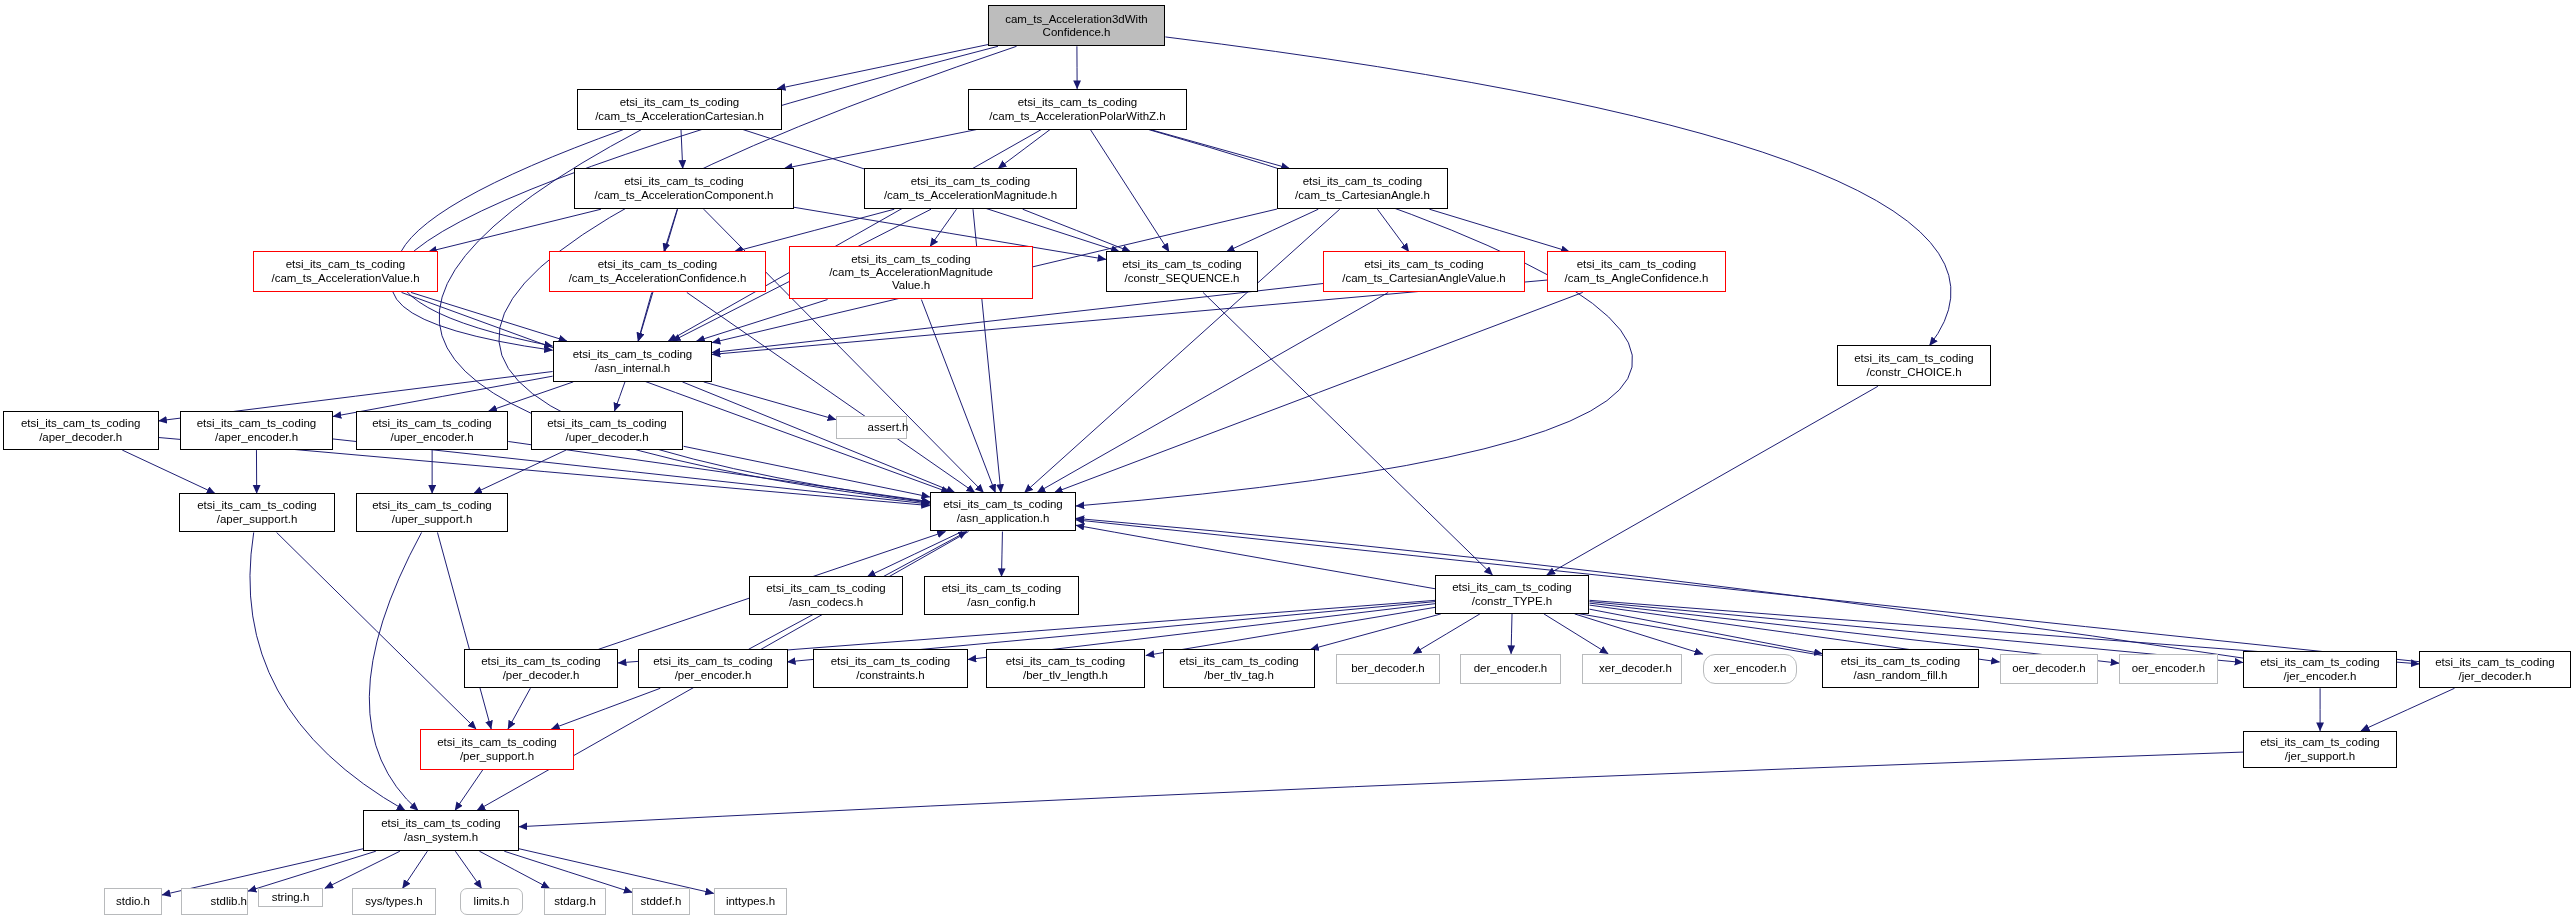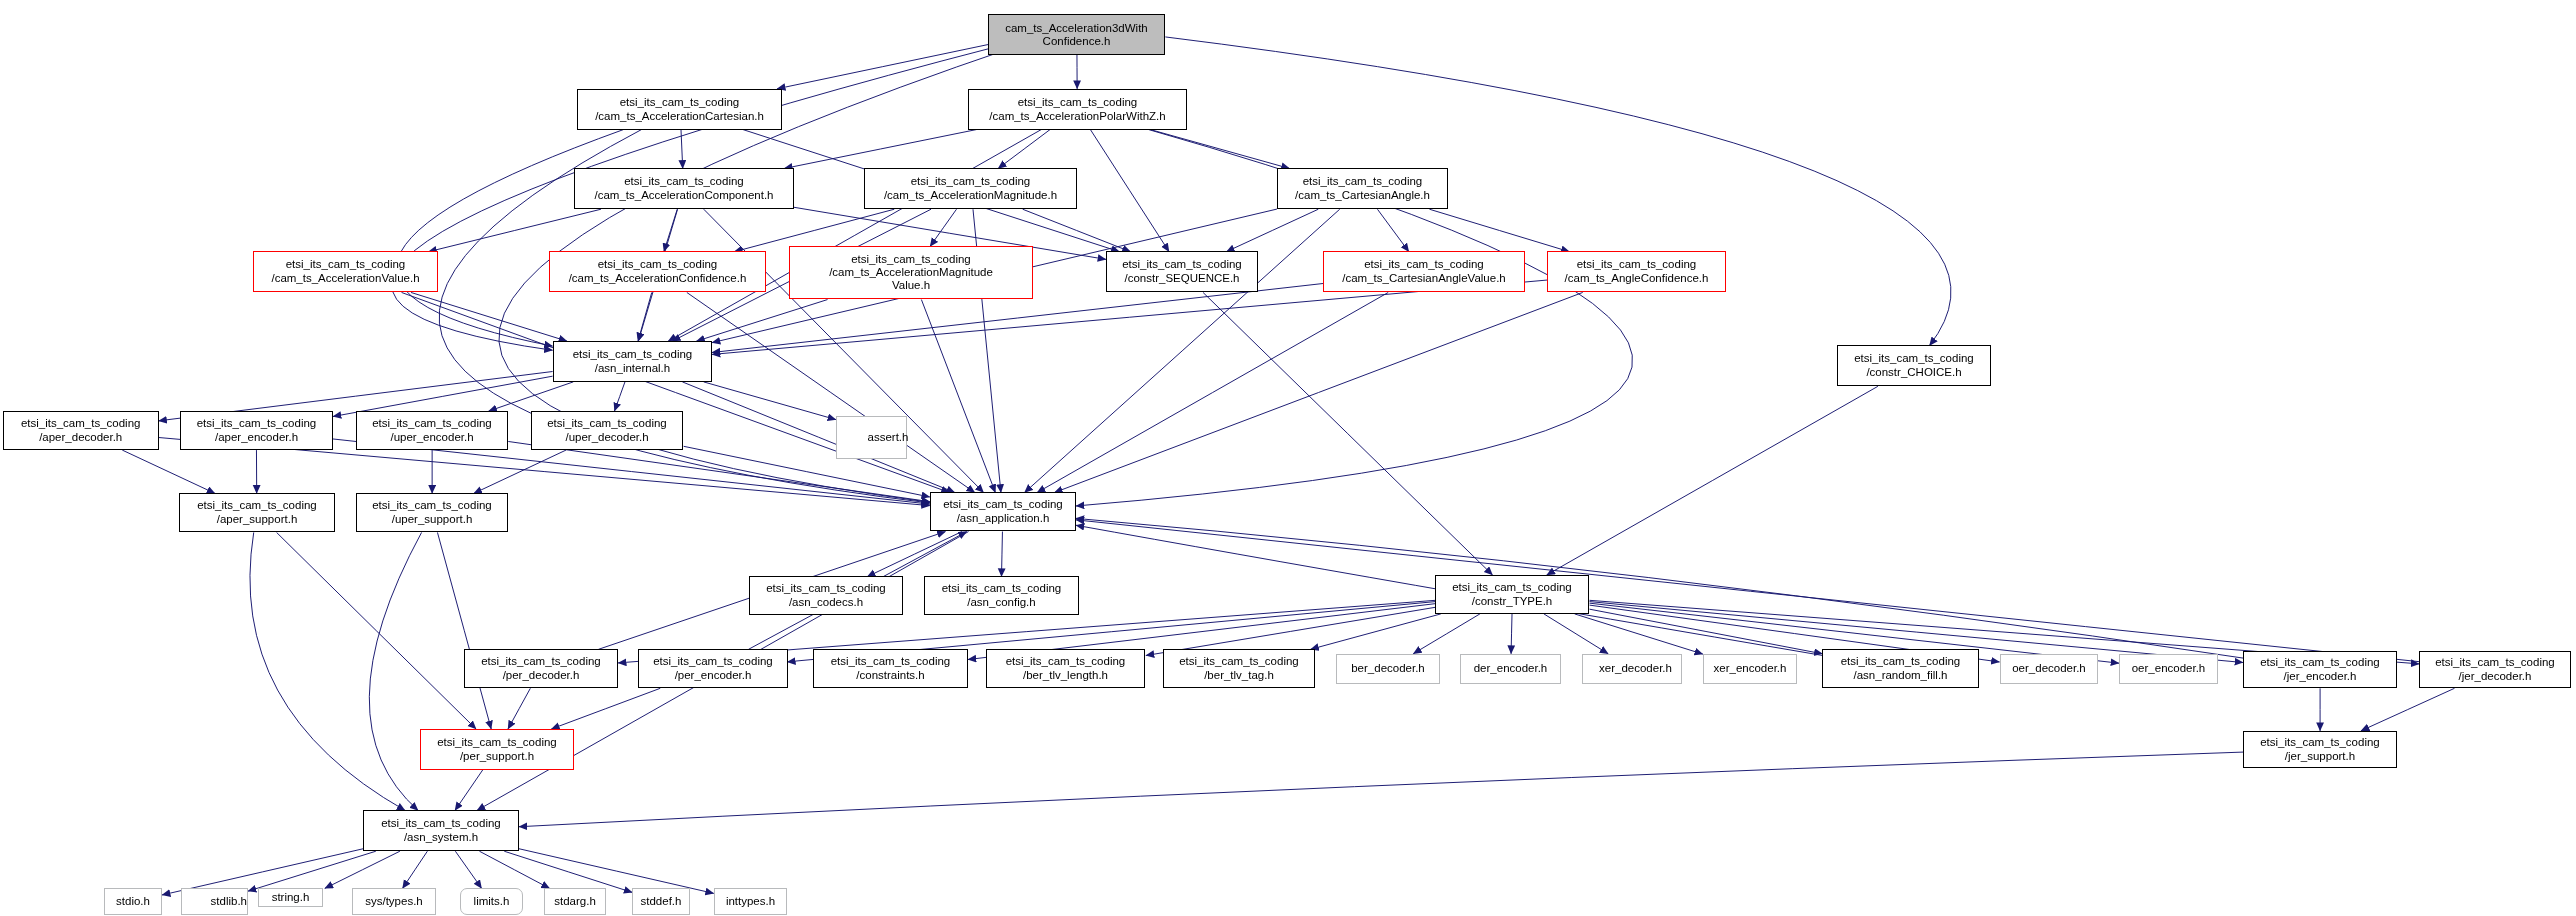--- a/index.html
+++ b/index.html
@@ -133,21 +133,21 @@
         <path d="M424.4,961 Q352.2,983.5625 280,1006.125" fill="none" stroke="#191970" stroke-width="1.1" marker-end="url(#arrowhead)"></path>
         <path d="M451.56875,961 Q409.175,982 366.78125,1003" fill="none" stroke="#191970" stroke-width="1.1" marker-end="url(#arrowhead)"></path>
         <path d="M482.61875,961 Q468.575,982 454.53125,1003" fill="none" stroke="#191970" stroke-width="1.1" marker-end="url(#arrowhead)"></path>
         <path d="M514.24375,961 Q529.075,982 543.90625,1003" fill="none" stroke="#191970" stroke-width="1.1" marker-end="url(#arrowhead)"></path>
         <path d="M541.4125,961 Q581.05,982 620.6875,1003" fill="none" stroke="#191970" stroke-width="1.1" marker-end="url(#arrowhead)"></path>
         <path d="M569.44375,961 Q641.721875,984.2686116700202 714,1007.5372233400402" fill="none" stroke="#191970" stroke-width="1.1" marker-end="url(#arrowhead)"></path>
         <path d="M586,958.1719197707737 Q696,983.3868194842407 806,1008.6017191977078" fill="none" stroke="#191970" stroke-width="1.1" marker-end="url(#arrowhead)"></path>
       </g>
   </svg>
 
-<div class="node main" style="left: 988px; top: 5.3px; width: 177px; height: 41px; margin-top: 9px;">
+<div class="node main" style="left: 988px; top: 5.3px; width: 177px; height: 41px;">
       <div class="nline">cam_ts_Acceleration3dWith</div>
       <div class="nline">Confidence.h</div>
     </div>
     <div class="node " style="left: 577px; top: 89px; width: 205px; height: 41px;">
       <div class="nline">etsi_its_cam_ts_coding</div>
       <div class="nline">/cam_ts_AccelerationCartesian.h</div>
     </div>
     <div class="node " style="left: 968px; top: 89px; width: 219px; height: 41px;">
       <div class="nline">etsi_its_cam_ts_coding</div>
       <div class="nline">/cam_ts_AccelerationPolarWithZ.h</div>
@@ -190,21 +190,21 @@
       <div class="nline">/cam_ts_AngleConfidence.h</div>
     </div>
     <div class="node bold" style="left: 1837px; top: 345px; width: 154px; height: 41px;">
       <div class="nline">etsi_its_cam_ts_coding</div>
       <div class="nline">/constr_CHOICE.h</div>
     </div>
     <div class="node bold" style="left: 553px; top: 341px; width: 159px; height: 41px;">
       <div class="nline">etsi_its_cam_ts_coding</div>
       <div class="nline">/asn_internal.h</div>
     </div>
-    <div class="node leaf" style="left: 836px; top: 416px; width: 71px; height: 43px; padding-left: 33px;">
+    <div class="node leaf" style="left: 836px; top: 416px; width: 71px; height: 23px; padding-left: 33px;">
       <div class="nline">assert.h</div>
     </div>
     <div class="node " style="left: 2.7px; top: 411px; width: 156px; height: 39px;">
       <div class="nline">etsi_its_cam_ts_coding</div>
       <div class="nline">/aper_decoder.h</div>
     </div>
     <div class="node " style="left: 180px; top: 411px; width: 153px; height: 39px;">
       <div class="nline">etsi_its_cam_ts_coding</div>
       <div class="nline">/aper_encoder.h</div>
     </div>
@@ -262,21 +262,21 @@
     </div>
     <div class="node leaf" style="left: 1336px; top: 654px; width: 104px; height: 30px;">
       <div class="nline">ber_decoder.h</div>
     </div>
     <div class="node leaf" style="left: 1460px; top: 654px; width: 101px; height: 30px;">
       <div class="nline">der_encoder.h</div>
     </div>
     <div class="node leaf" style="left: 1582px; top: 654px; width: 100px; height: 30px; padding-left: 7px;">
       <div class="nline">xer_decoder.h</div>
     </div>
-    <div class="node leaf" style="left: 1703px; top: 654px; width: 94px; height: 30px;">
+    <div class="node leaf" style="left: 1703px; top: 654px; width: 94px; height: 30px; border-radius: 12px;">
       <div class="nline">xer_encoder.h</div>
     </div>
     <div class="node bold" style="left: 1822px; top: 649px; width: 157px; height: 39px;">
       <div class="nline">etsi_its_cam_ts_coding</div>
       <div class="nline">/asn_random_fill.h</div>
     </div>
     <div class="node leaf" style="left: 2000px; top: 654px; width: 98px; height: 30px; align-items: center;">
       <div class="nline">oer_decoder.h</div>
     </div>
     <div class="node leaf" style="left: 2119px; top: 654px; width: 99px; height: 30px;">

